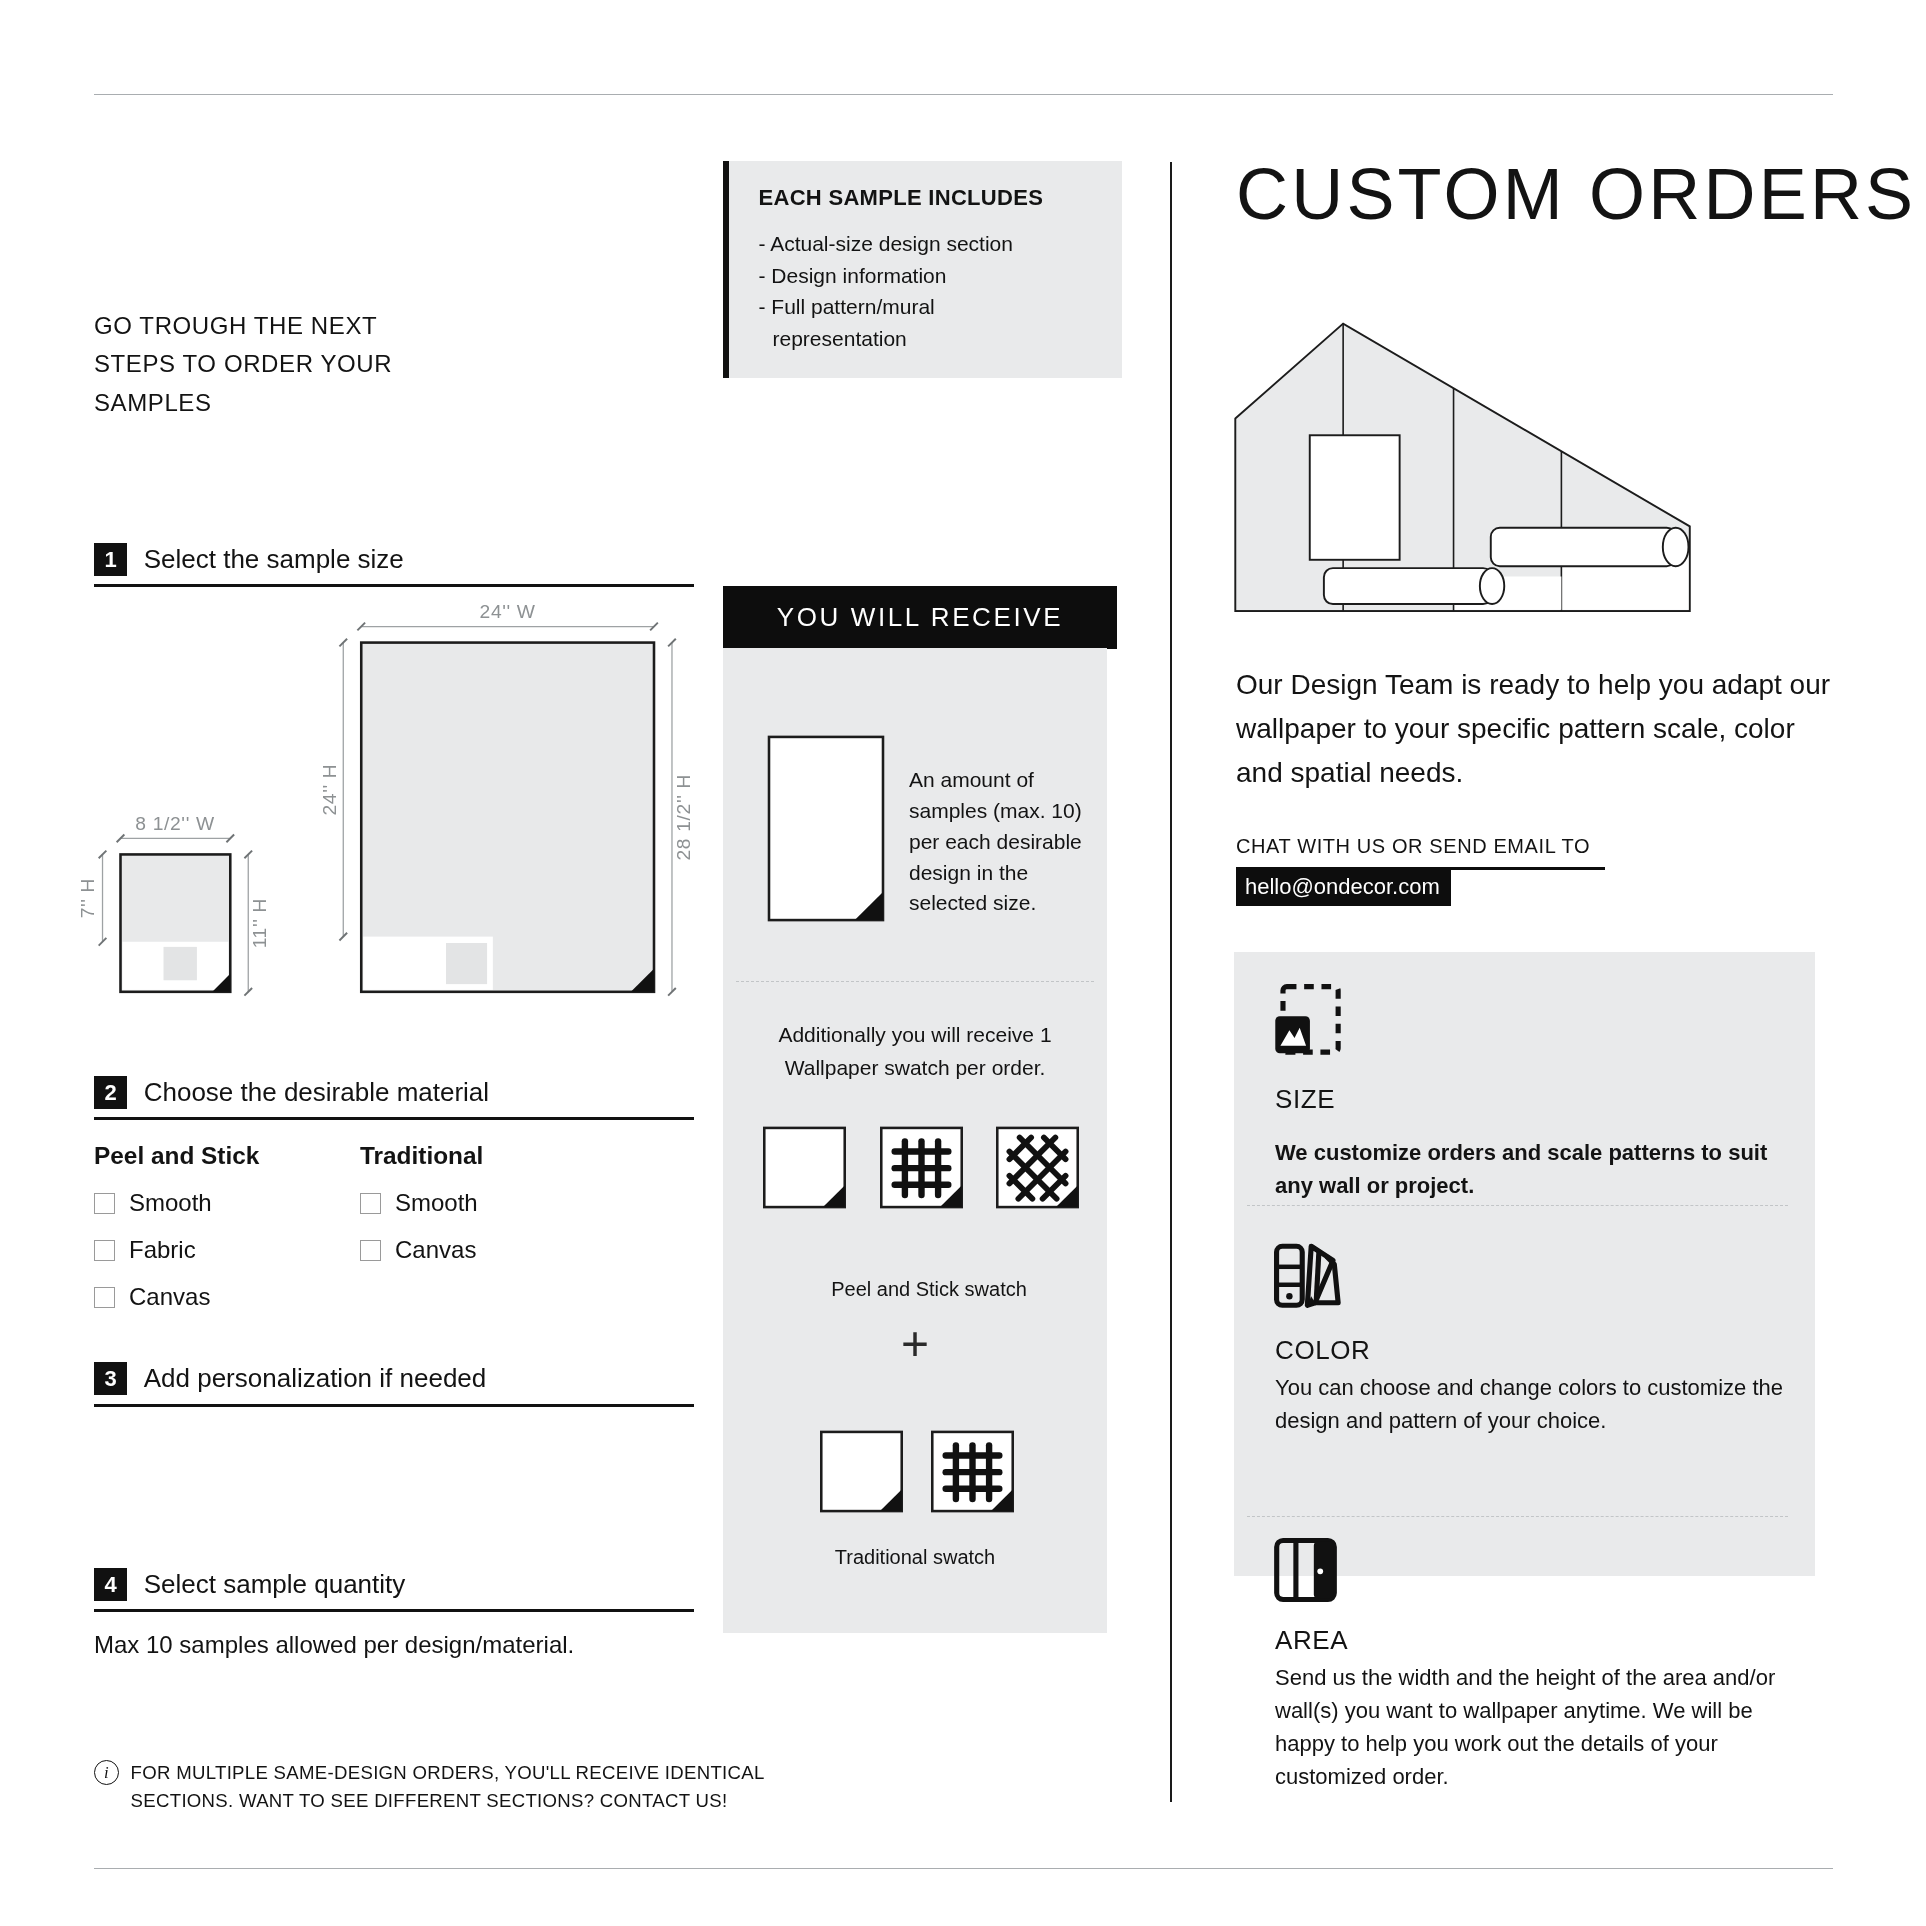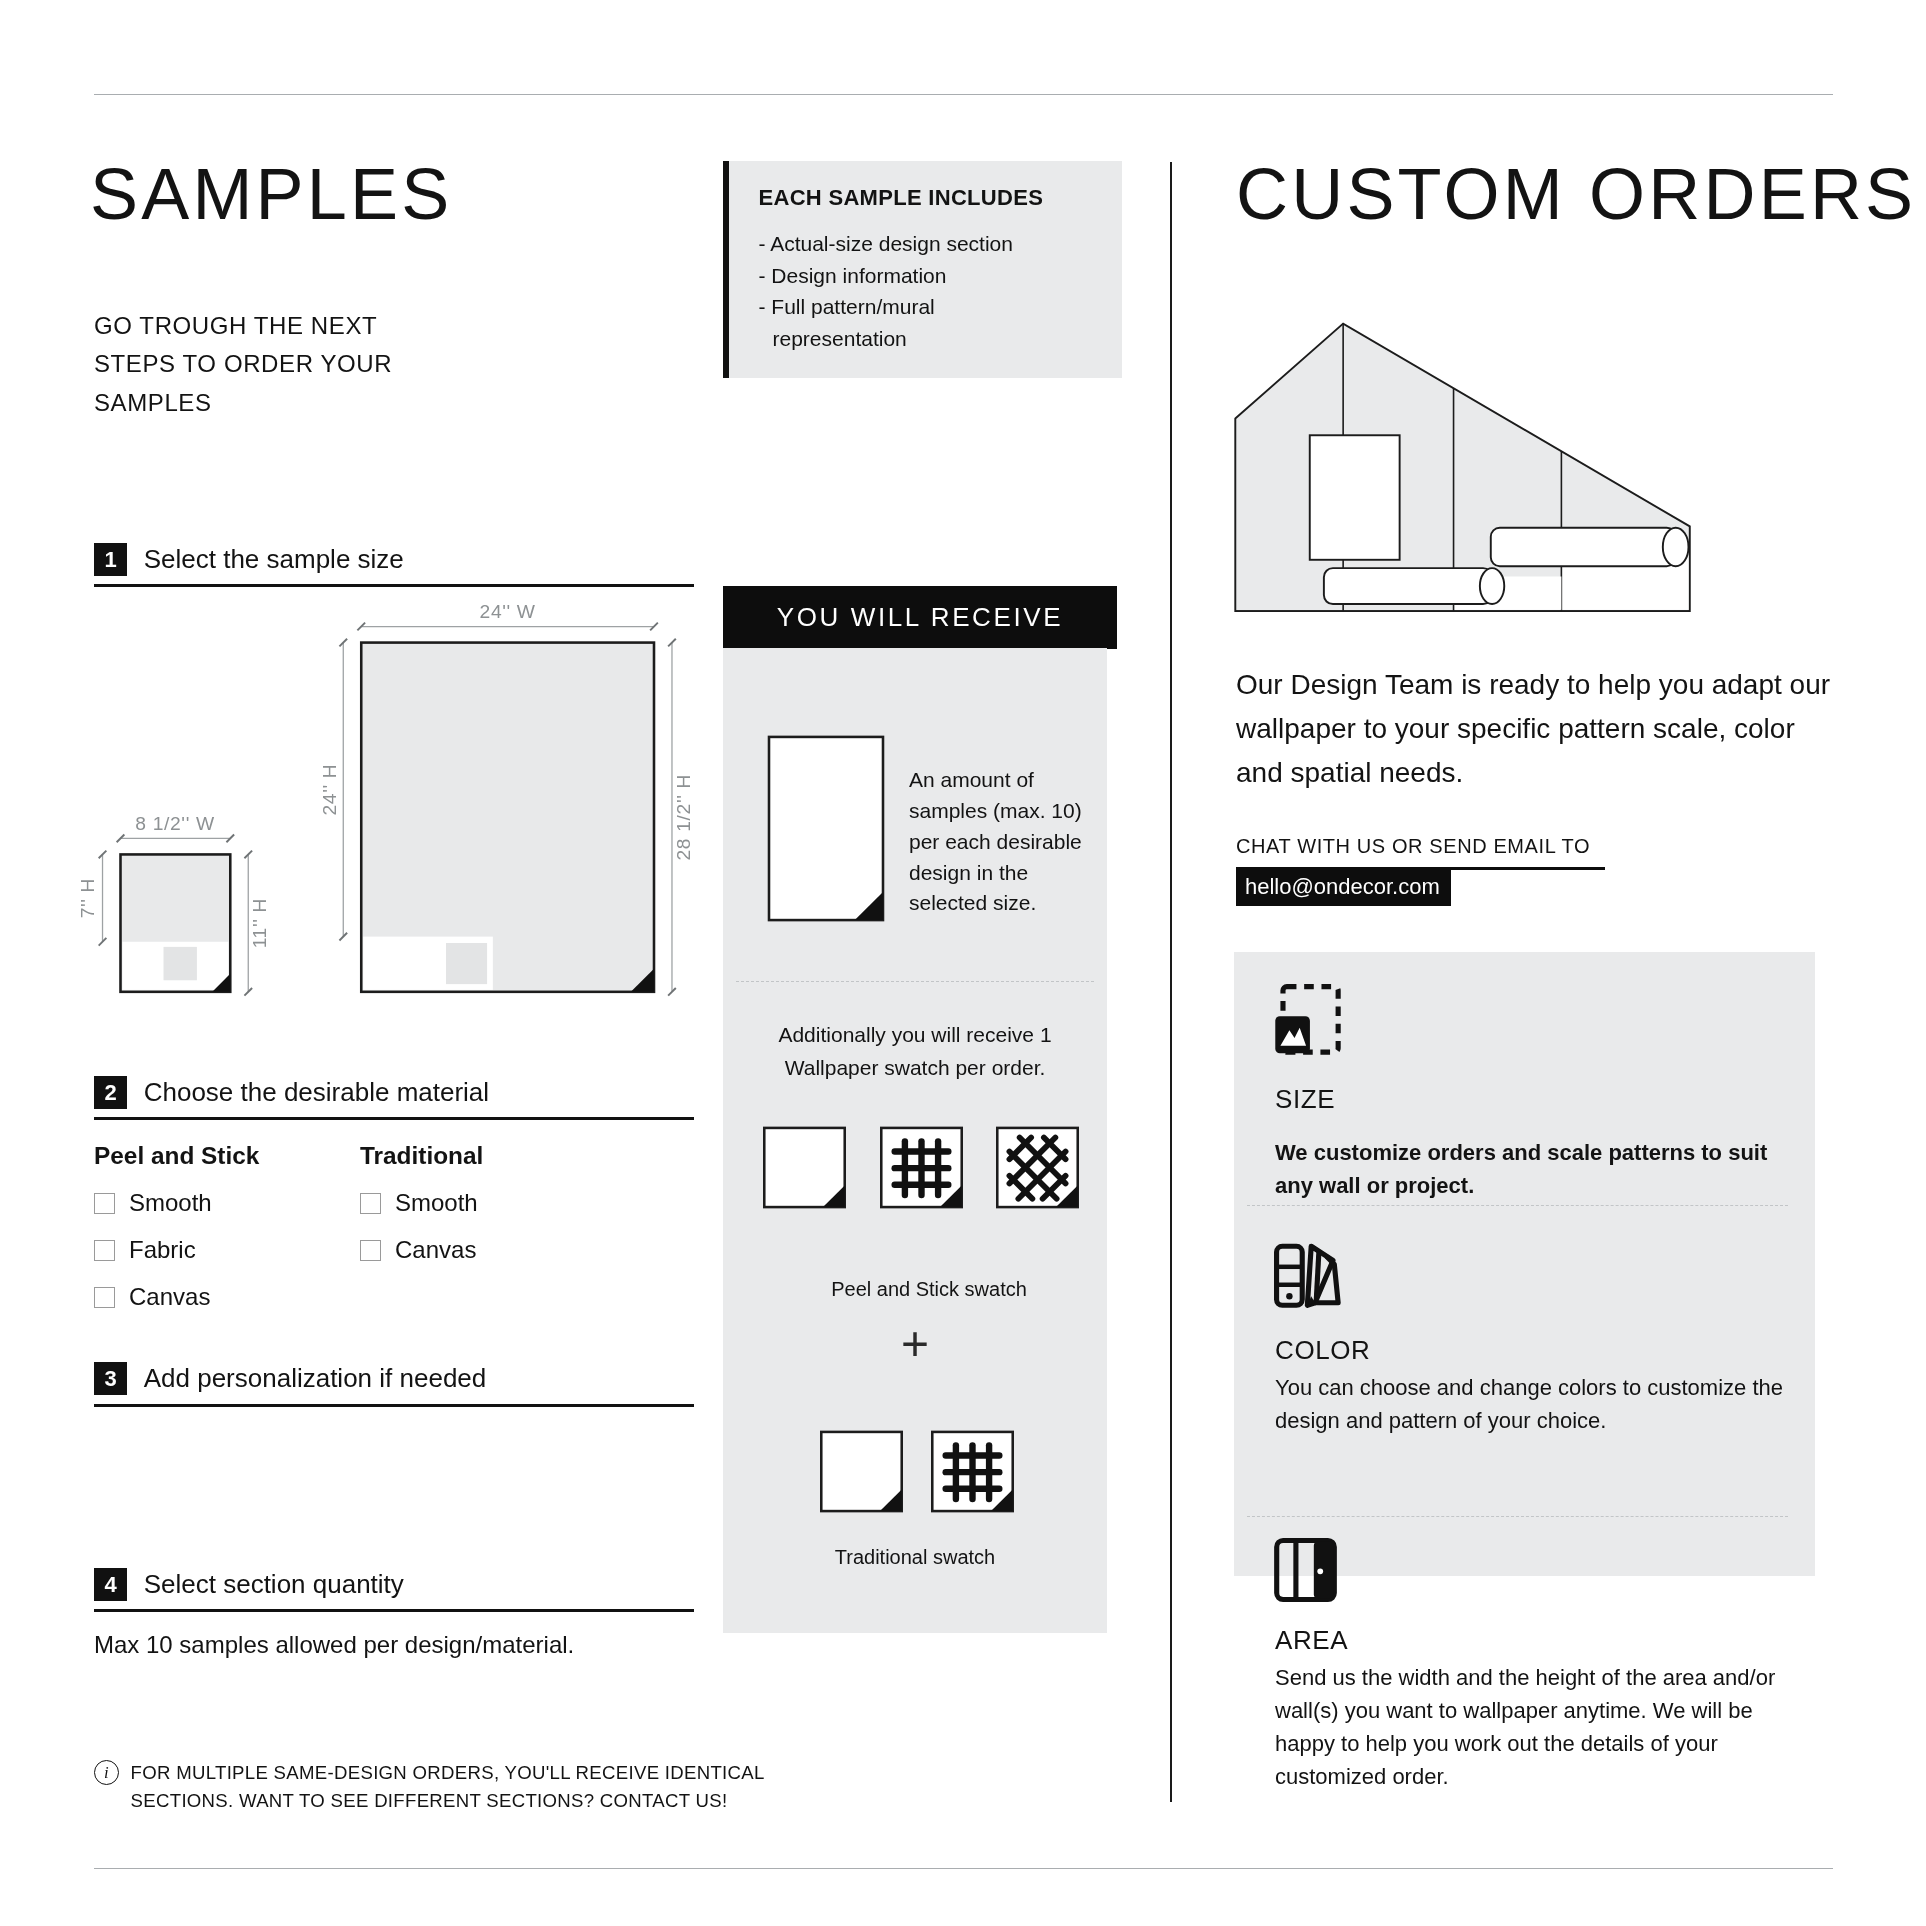--- a/index.html
+++ b/index.html
@@ -47,21 +47,20 @@
 </head>
 <body>
 
 <div class="canvas">
 
   <div class="abs rule" style="left:94px;top:94px;width:1739px;"></div>
   <div class="abs rule" style="left:94px;top:1868px;width:1739px;"></div>
 
   <div class="abs" style="left:1170px;top:162px;width:1.9px;height:1640px;background:#1a1a1a;"></div>
 
-  <div class="abs big-title" style="left:90px;top:153px;">SAMPLES</div>
 
   <div class="abs intro" style="left:94px;top:307px;width:347px;">GO TROUGH THE NEXT STEPS TO ORDER YOUR SAMPLES</div>
 
   <div class="abs includes" style="left:723px;top:161px;width:399px;height:217px;">
     <div class="t">EACH SAMPLE INCLUDES</div>
     <div class="i">- Actual-size design section</div>
     <div class="i">- Design information</div>
     <div class="i" style="width:270px;">- Full pattern/mural representation</div>
   </div>
 
@@ -153,21 +152,21 @@
   </div>
 
   <div class="abs steprow" style="left:94px;top:1362px;">
     <div class="stepnum">3</div>
     <div class="steptitle">Add personalization if needed</div>
   </div>
   <div class="abs stepline" style="left:94px;top:1404px;width:600px;"></div>
 
   <div class="abs steprow" style="left:94px;top:1568px;">
     <div class="stepnum">4</div>
-    <div class="steptitle">Select section quantity</div>
+    <div class="steptitle">Select sample quantity</div>
   </div>
   <div class="abs stepline" style="left:94px;top:1609px;width:600px;"></div>
   <div class="abs body37" style="left:94px;top:1631px;width:642px;">Max 10 samples allowed per design/material.</div>
 
   <div class="abs footer-note" style="left:94px;top:1759px;width:758px;">
     <span class="info-circ">i</span>
     <div style="width:719px;">FOR MULTIPLE SAME-DESIGN ORDERS, YOU'LL RECEIVE IDENTICAL SECTIONS. WANT TO SEE DIFFERENT SECTIONS? CONTACT US!</div>
   </div>
 
   <div class="abs black-bar" style="left:723px;top:586px;width:394px;height:63px;">YOU WILL RECEIVE</div>

